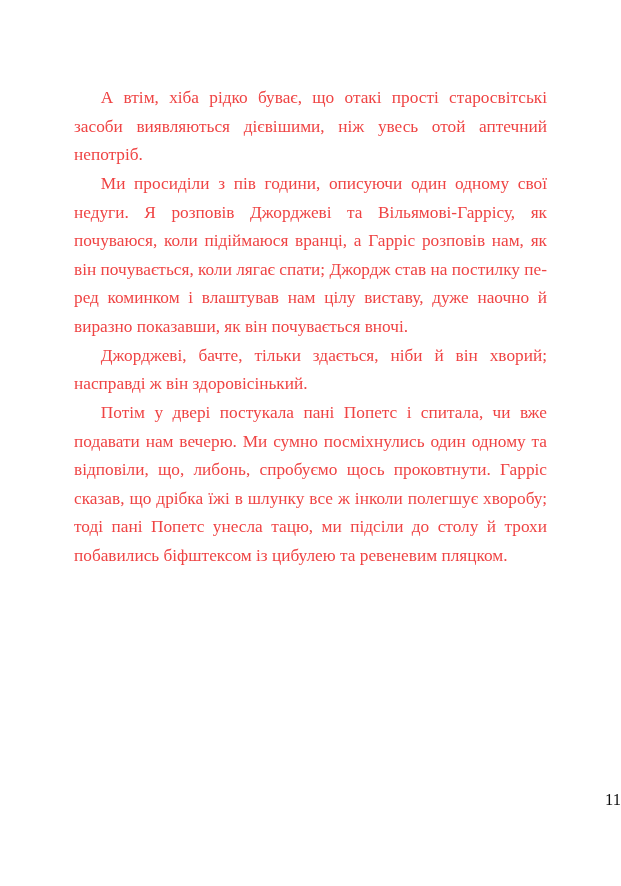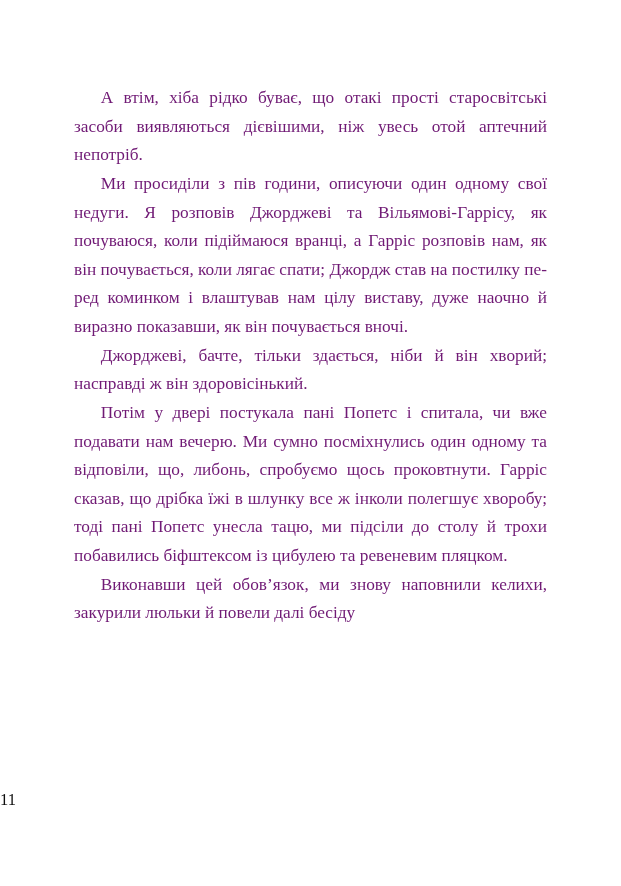--- a/index.html
+++ b/index.html
@@ -20,45 +20,44 @@
     height: 886px;
     box-sizing: border-box;
     padding: 84px 74px 0 74px;
   }
   .body-text {
     font-size: 17.3px;
     line-height: 1.655;
     text-align: justify;
     text-justify: inter-word;
     hyphens: manual;
-    color: #701a75;
+    color: #ef4444;
   }
   .body-text p {
     margin: 0;
     text-indent: 1.55em;
   }
   .page-number {
     position: absolute;
     left: 0;
     right: 0;
     bottom: 76px;
-    text-align: left;
+    text-align: right;
     font-size: 16.5px;
     color: #0d0d0d;
     margin-top: 18px;
   }
 </style>
 </head>
 <body>
 
 <div class="page">
 
   <div class="body-text">
     <p>А втім, хіба рідко буває, що отакі прості ста­росвітські засоби виявляються дієвішими, ніж увесь отой аптечний непотріб.</p>
     <p>Ми просиділи з пів години, описуючи один одному свої недуги. Я розповів Джорджеві та Ві­льямові-Гаррісу, як почуваюся, коли підіймаюся вранці, а Гарріс розповів нам, як він почувається, коли лягає спати; Джордж став на постилку пе­ред коминком і влаштував нам цілу виставу, дуже наочно й виразно показавши, як він почувається вночі.</p>
     <p>Джорджеві, бачте, тільки здається, ніби й він хворий; насправді ж він здоровісінький.</p>
     <p>Потім у двері постукала пані Попетс і спитала, чи вже подавати нам вечерю. Ми сумно посміх­нулись один одному та відповіли, що, либонь, спробуємо щось проковтнути. Гарріс сказав, що дрібка їжі в шлунку все ж інколи полегшує хво­робу; тоді пані Попетс унесла тацю, ми підсіли до столу й трохи побавились біфштексом із цибулею та ревеневим пляцком.</p>
-    <p>Виконавши цей обов’язок, ми знову наповнили келихи, закурили люльки й повели далі бесіду</p>
   </div>
 
   <div class="page-number">11</div>
 
 </div>
 
 </body></html>

